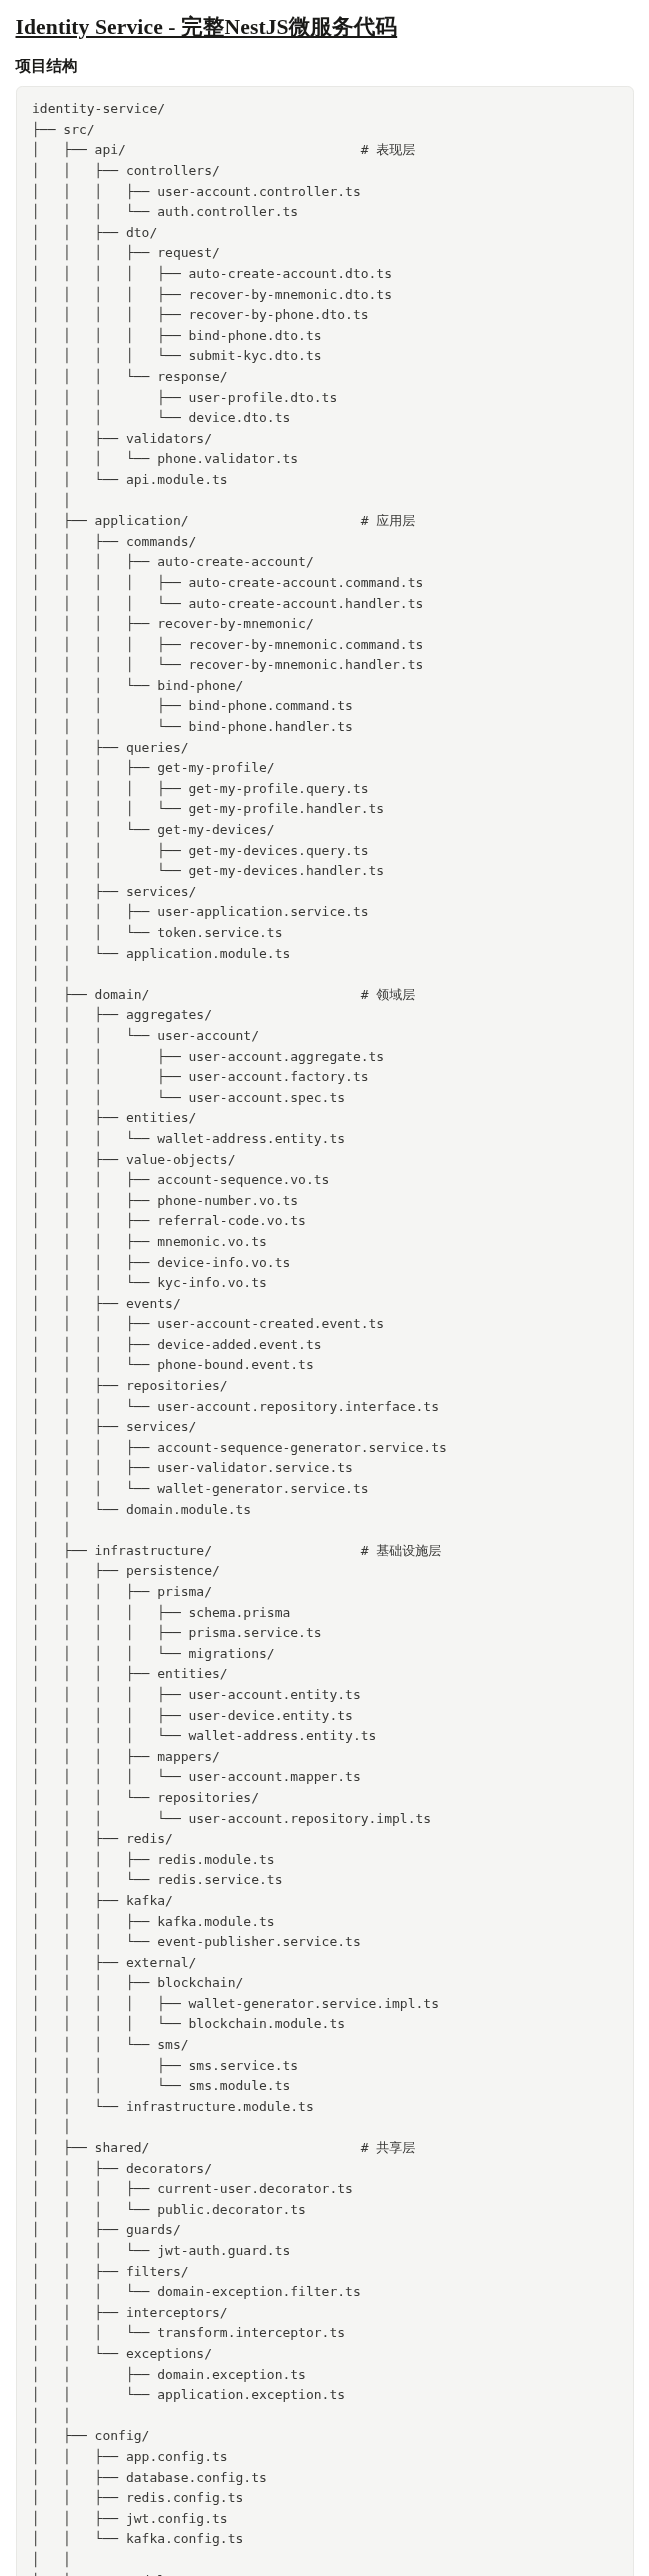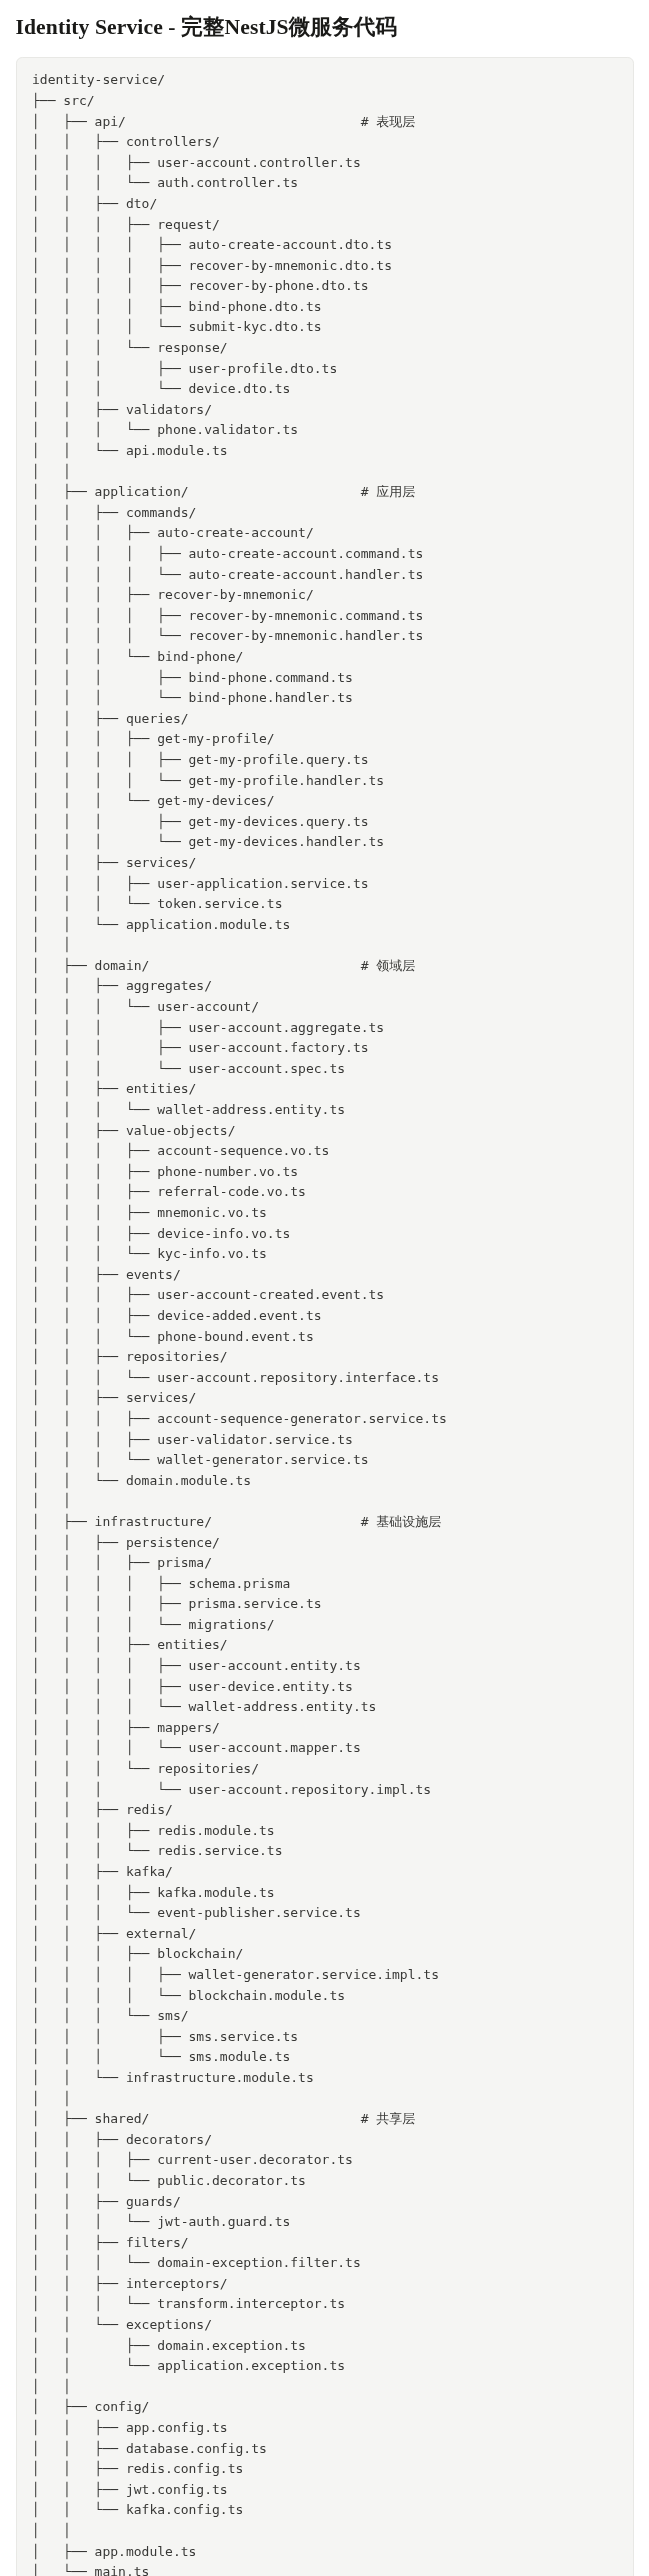--- a/index.html
+++ b/index.html
@@ -13,20 +13,21 @@
     width: 649px;
     min-height: 3043px;
     padding: 12.4px 15.5px 15.5px 15.5px;
   }
   h1.doc-title {
     font-size: 21.6px;
     line-height: 1.25;
     font-weight: 700;
     letter-spacing: 0.1px;
     margin: 2.1px 0 15.5px 0;
+    text-decoration: underline;
   }
   h2.section-heading {
     font-size: 15.5px;
     line-height: 1.2;
     font-weight: 700;
     margin: 0 0 10.3px 0;
   }
   .code-block {
     background: var(--code-bg, #f5f5f3);
     border: 0.5px solid var(--code-border, #e8e8e5);
@@ -41,20 +42,21 @@
     color: var(--code-text, #383836);
     white-space: pre;
   }
 </style>
 </head>
 <body>
 
 <div class="page">
   <h1 class="doc-title">Identity Service - 完整NestJS微服务代码</h1>
 
+  <h2 class="section-heading">项目结构</h2>
 
   <div class="code-block">
     <pre class="file-tree">identity-service/
 ├── src/
 │   ├── api/                              # 表现层
 │   │   ├── controllers/
 │   │   │   ├── user-account.controller.ts
 │   │   │   └── auth.controller.ts
 │   │   ├── dto/
 │   │   │   ├── request/

